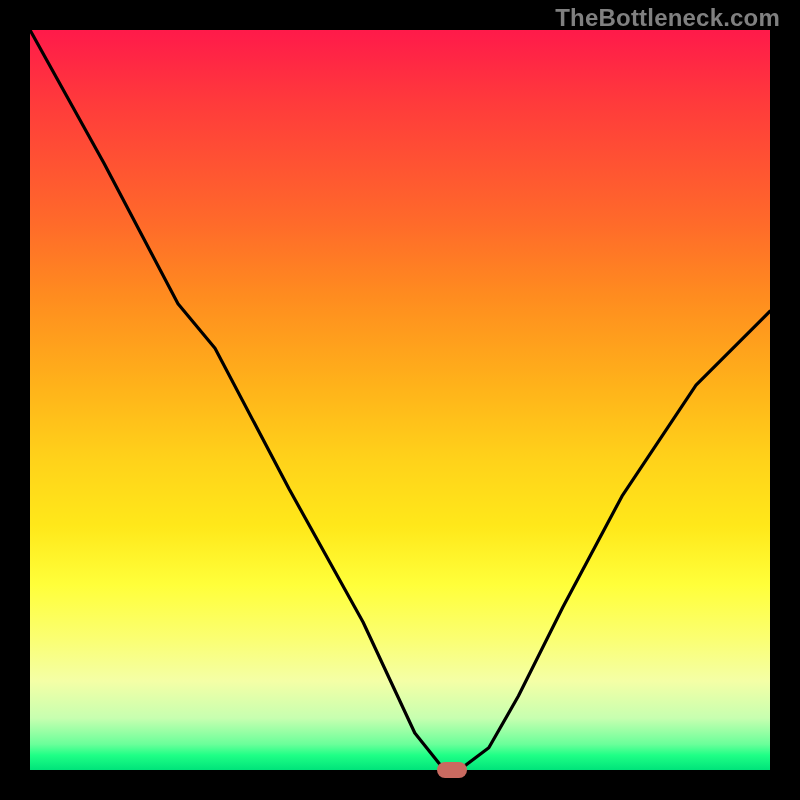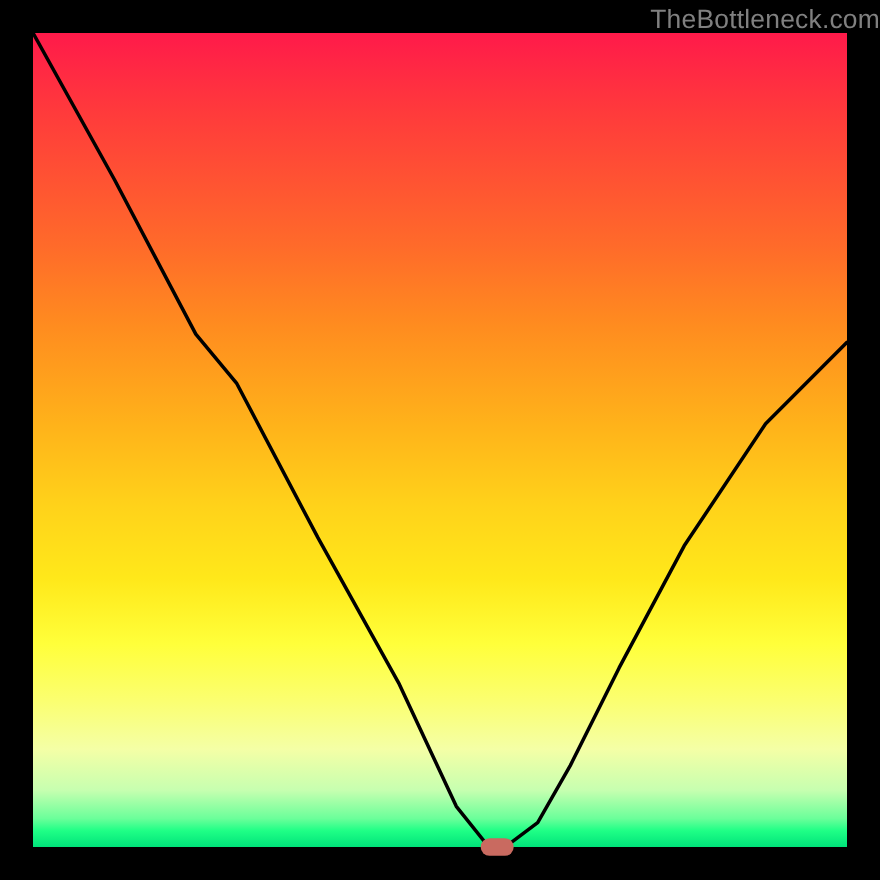--- a/index.html
+++ b/index.html
@@ -13,24 +13,24 @@
   }
   .frame {
     width: 800px;
     height: 800px;
     background: #000;
     position: relative;
   }
   .attribution {
     position: absolute;
     top: 4px;
-    right: 0;
+    right: 20px;
     color: #808080;
     font-size: 24px;
-    font-weight: 400;
+    font-weight: 700;
     letter-spacing: 0.2px;
   }
   .plot-area {
     position: absolute;
     left: 30px;
     top: 30px;
     width: 740px;
     height: 740px;
     background: linear-gradient(to bottom,
       #ff1a4a 0%,

